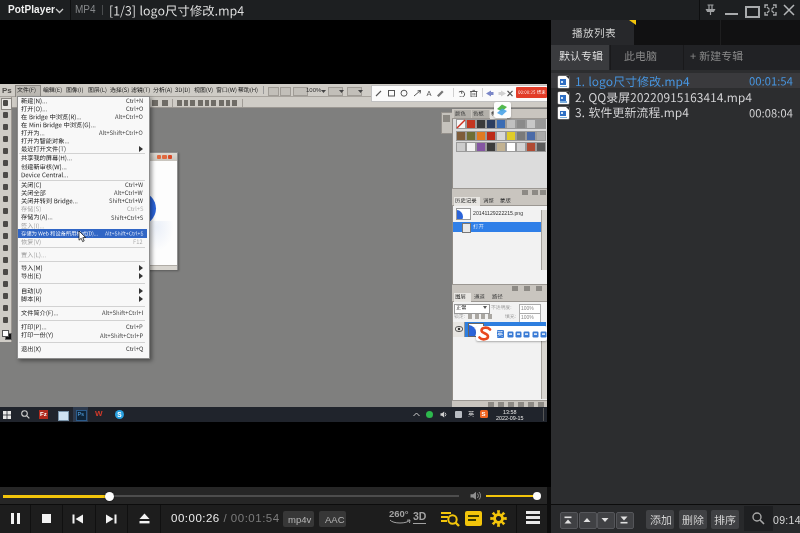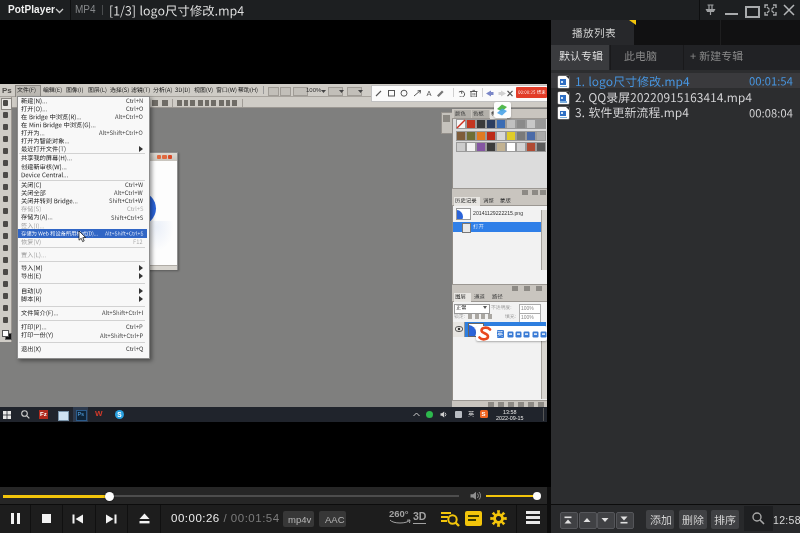--- a/index.html
+++ b/index.html
@@ -827,12 +827,12 @@
 <div style="position:absolute;left:714.0px;top:514.7px;">
     <svg width="22" height="11" viewBox="0 0 22 11" style="overflow:visible">
       <path transform="translate(0,9.2)" fill="#d4d4d4" d="M2 -9.2V-7H0.6V-6.2H2V-3.8L0.5 -3.4L0.6 -2.6L2 -3V-0.2C2 -0 1.9 0 1.8 0C1.7 0 1.3 0 0.8 0C0.9 0.2 1 0.6 1.1 0.8C1.7 0.8 2.2 0.8 2.4 0.6C2.7 0.5 2.8 0.3 2.8 -0.2V-3.2L4.1 -3.6L4 -4.4L2.8 -4V-6.2H4V-7H2.8V-9.2ZM4.2 -2.8V-2H6V0.9H6.9V-9.2H6V-7.4H4.4V-6.6H6V-5.1H4.4V-4.3H6V-2.8ZM7.9 -9.2V0.9H8.7V-2H10.6V-2.8H8.7V-4.3H10.4V-5.1H8.7V-6.6H10.4V-7.4H8.7V-9.2Z M15.1 -4.8C15.8 -4.5 16.7 -4.1 17.4 -3.7H13.5V-3H17V-0.1C17 0.1 16.9 0.1 16.7 0.1C16.5 0.1 15.7 0.1 14.9 0.1C15 0.4 15.2 0.7 15.2 0.9C16.2 0.9 16.9 0.9 17.3 0.8C17.7 0.6 17.8 0.4 17.8 -0.1V-3H20.2C19.8 -2.5 19.4 -2 19 -1.6L19.7 -1.3C20.3 -1.8 20.9 -2.7 21.4 -3.5L20.8 -3.7L20.7 -3.7H18.7L18.8 -3.8C18.5 -3.9 18.2 -4.1 17.9 -4.2C18.8 -4.7 19.8 -5.4 20.4 -6.1L19.9 -6.5L19.7 -6.5H14.2V-5.8H19C18.5 -5.3 17.8 -4.9 17.2 -4.6C16.7 -4.8 16.1 -5.1 15.6 -5.3ZM16.2 -9.1C16.3 -8.7 16.5 -8.3 16.7 -8H12.3V-4.9C12.3 -3.4 12.2 -1.1 11.3 0.5C11.5 0.5 11.9 0.8 12 0.9C13 -0.8 13.1 -3.2 13.1 -4.9V-7.2H21.5V-8H17.6C17.5 -8.4 17.2 -8.9 17 -9.3Z"></path>
     </svg>
   </div>
 <div class="ab" style="left:744px;top:506px;width:29px;height:25px;background:#1e1f21"></div>
 <svg class="ab" style="left:752px;top:512px" width="13" height="13">
     <circle cx="5" cy="5" r="4" stroke="#a8a8a8" fill="none" stroke-width="1.4"></circle>
     <path d="M8 8 L12 12" stroke="#a8a8a8" stroke-width="1.6"></path>
   </svg>
-<div class="txt" style="left:773px;top:513.5px;font-size:10.5px;color:#d8d8d8;letter-spacing:.3px">12:58</div>
+<div class="txt" style="left:773px;top:513.5px;font-size:10.5px;color:#d8d8d8;letter-spacing:.3px">09:14</div>
 </body></html>

